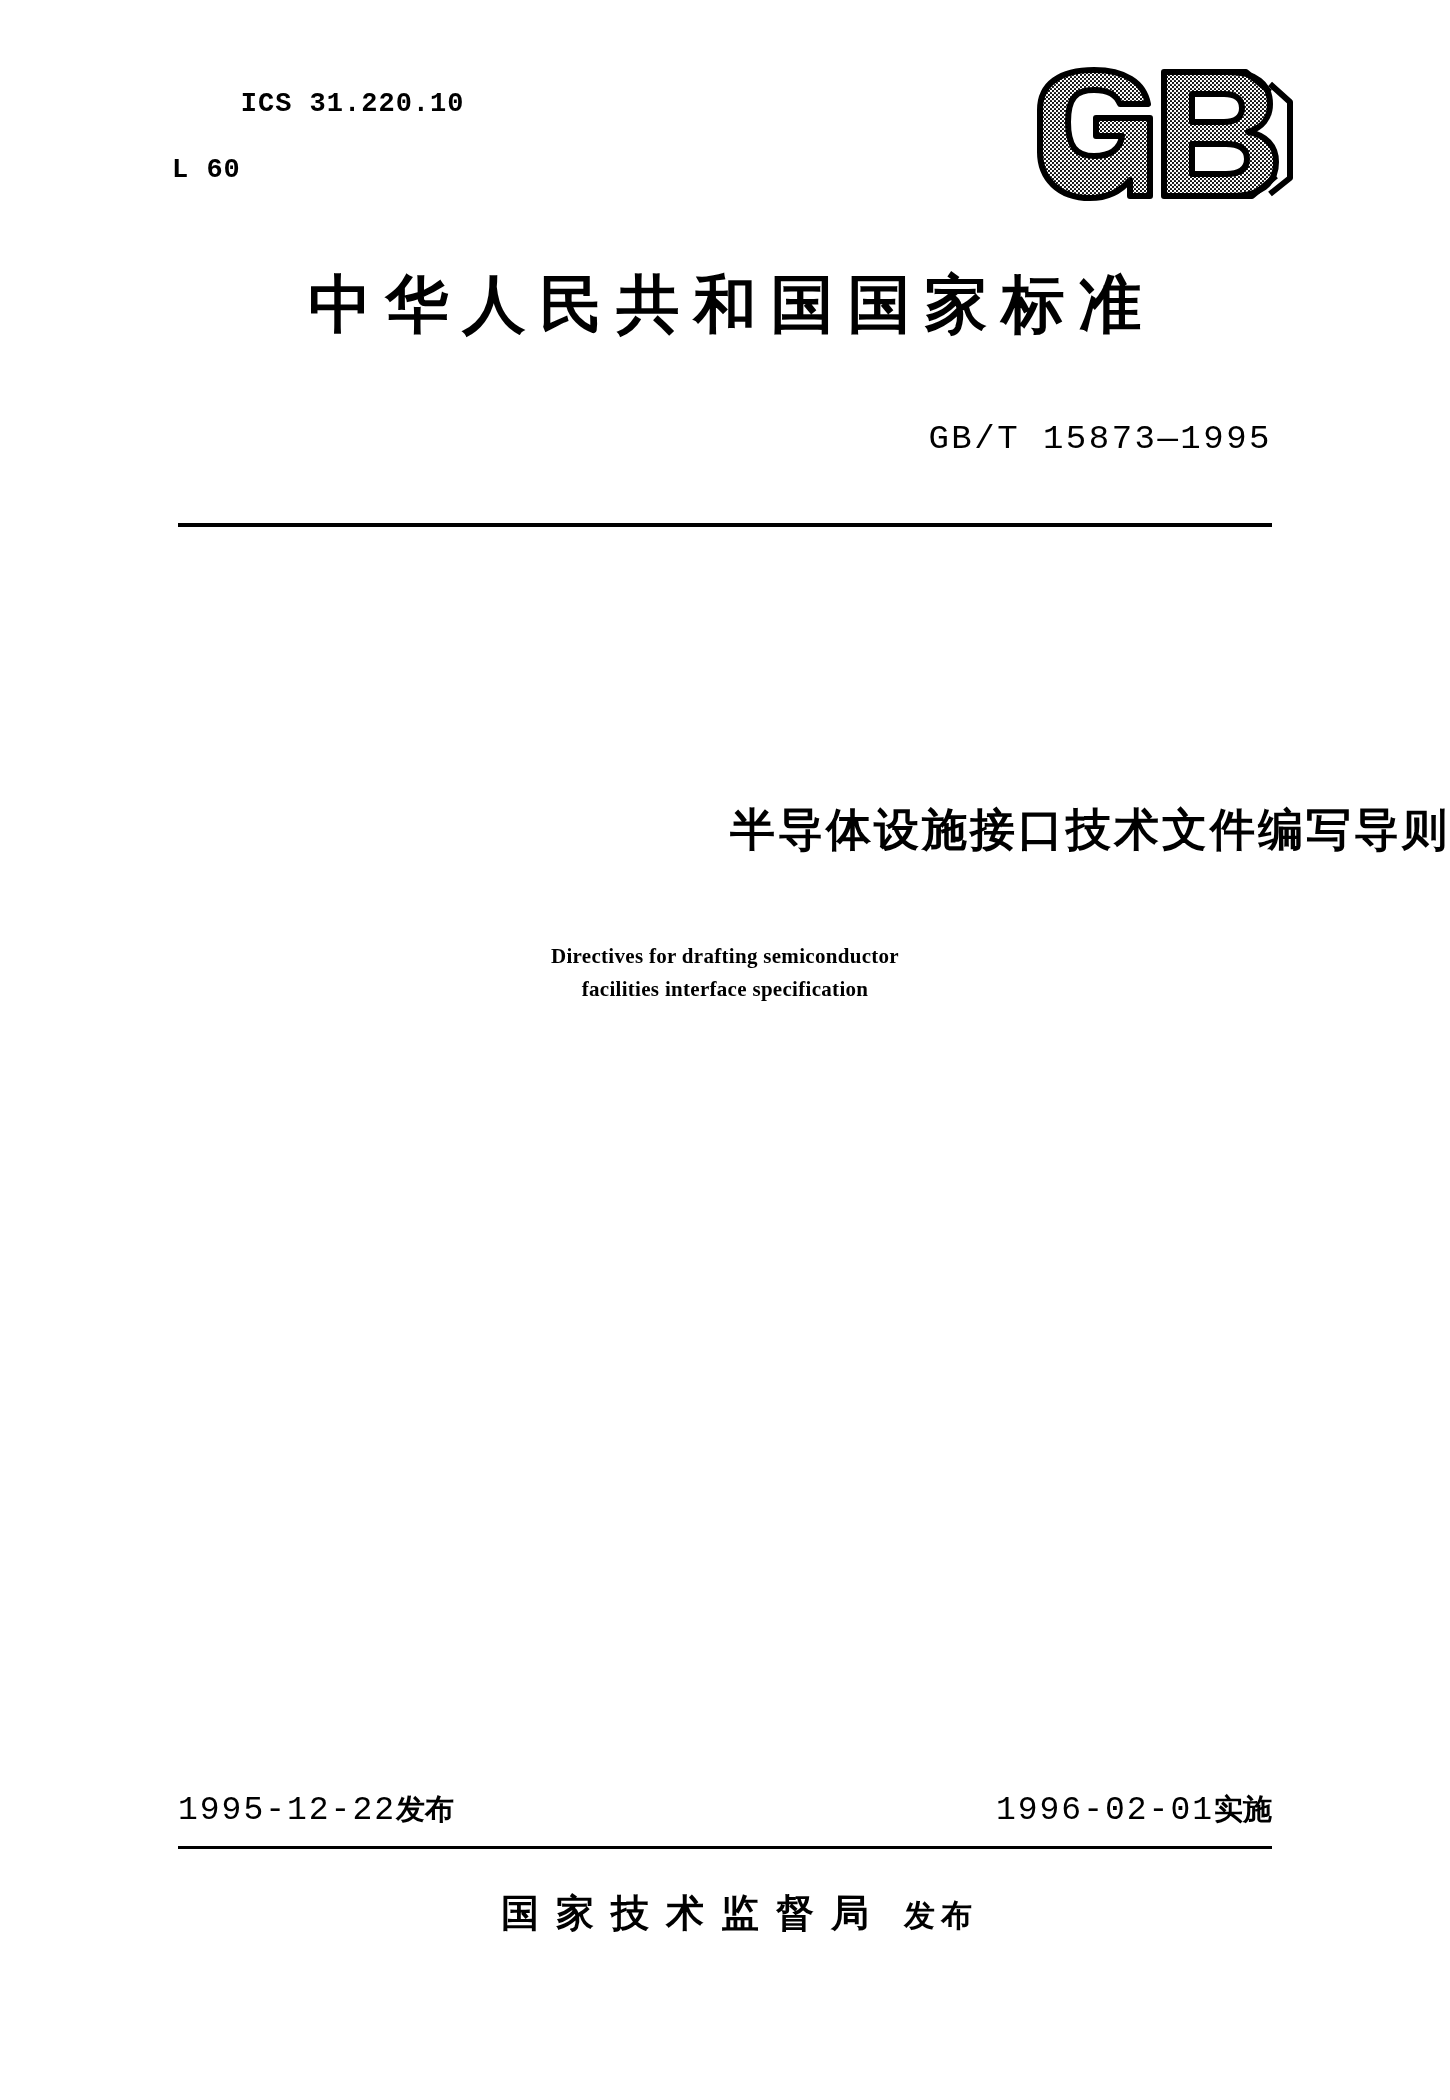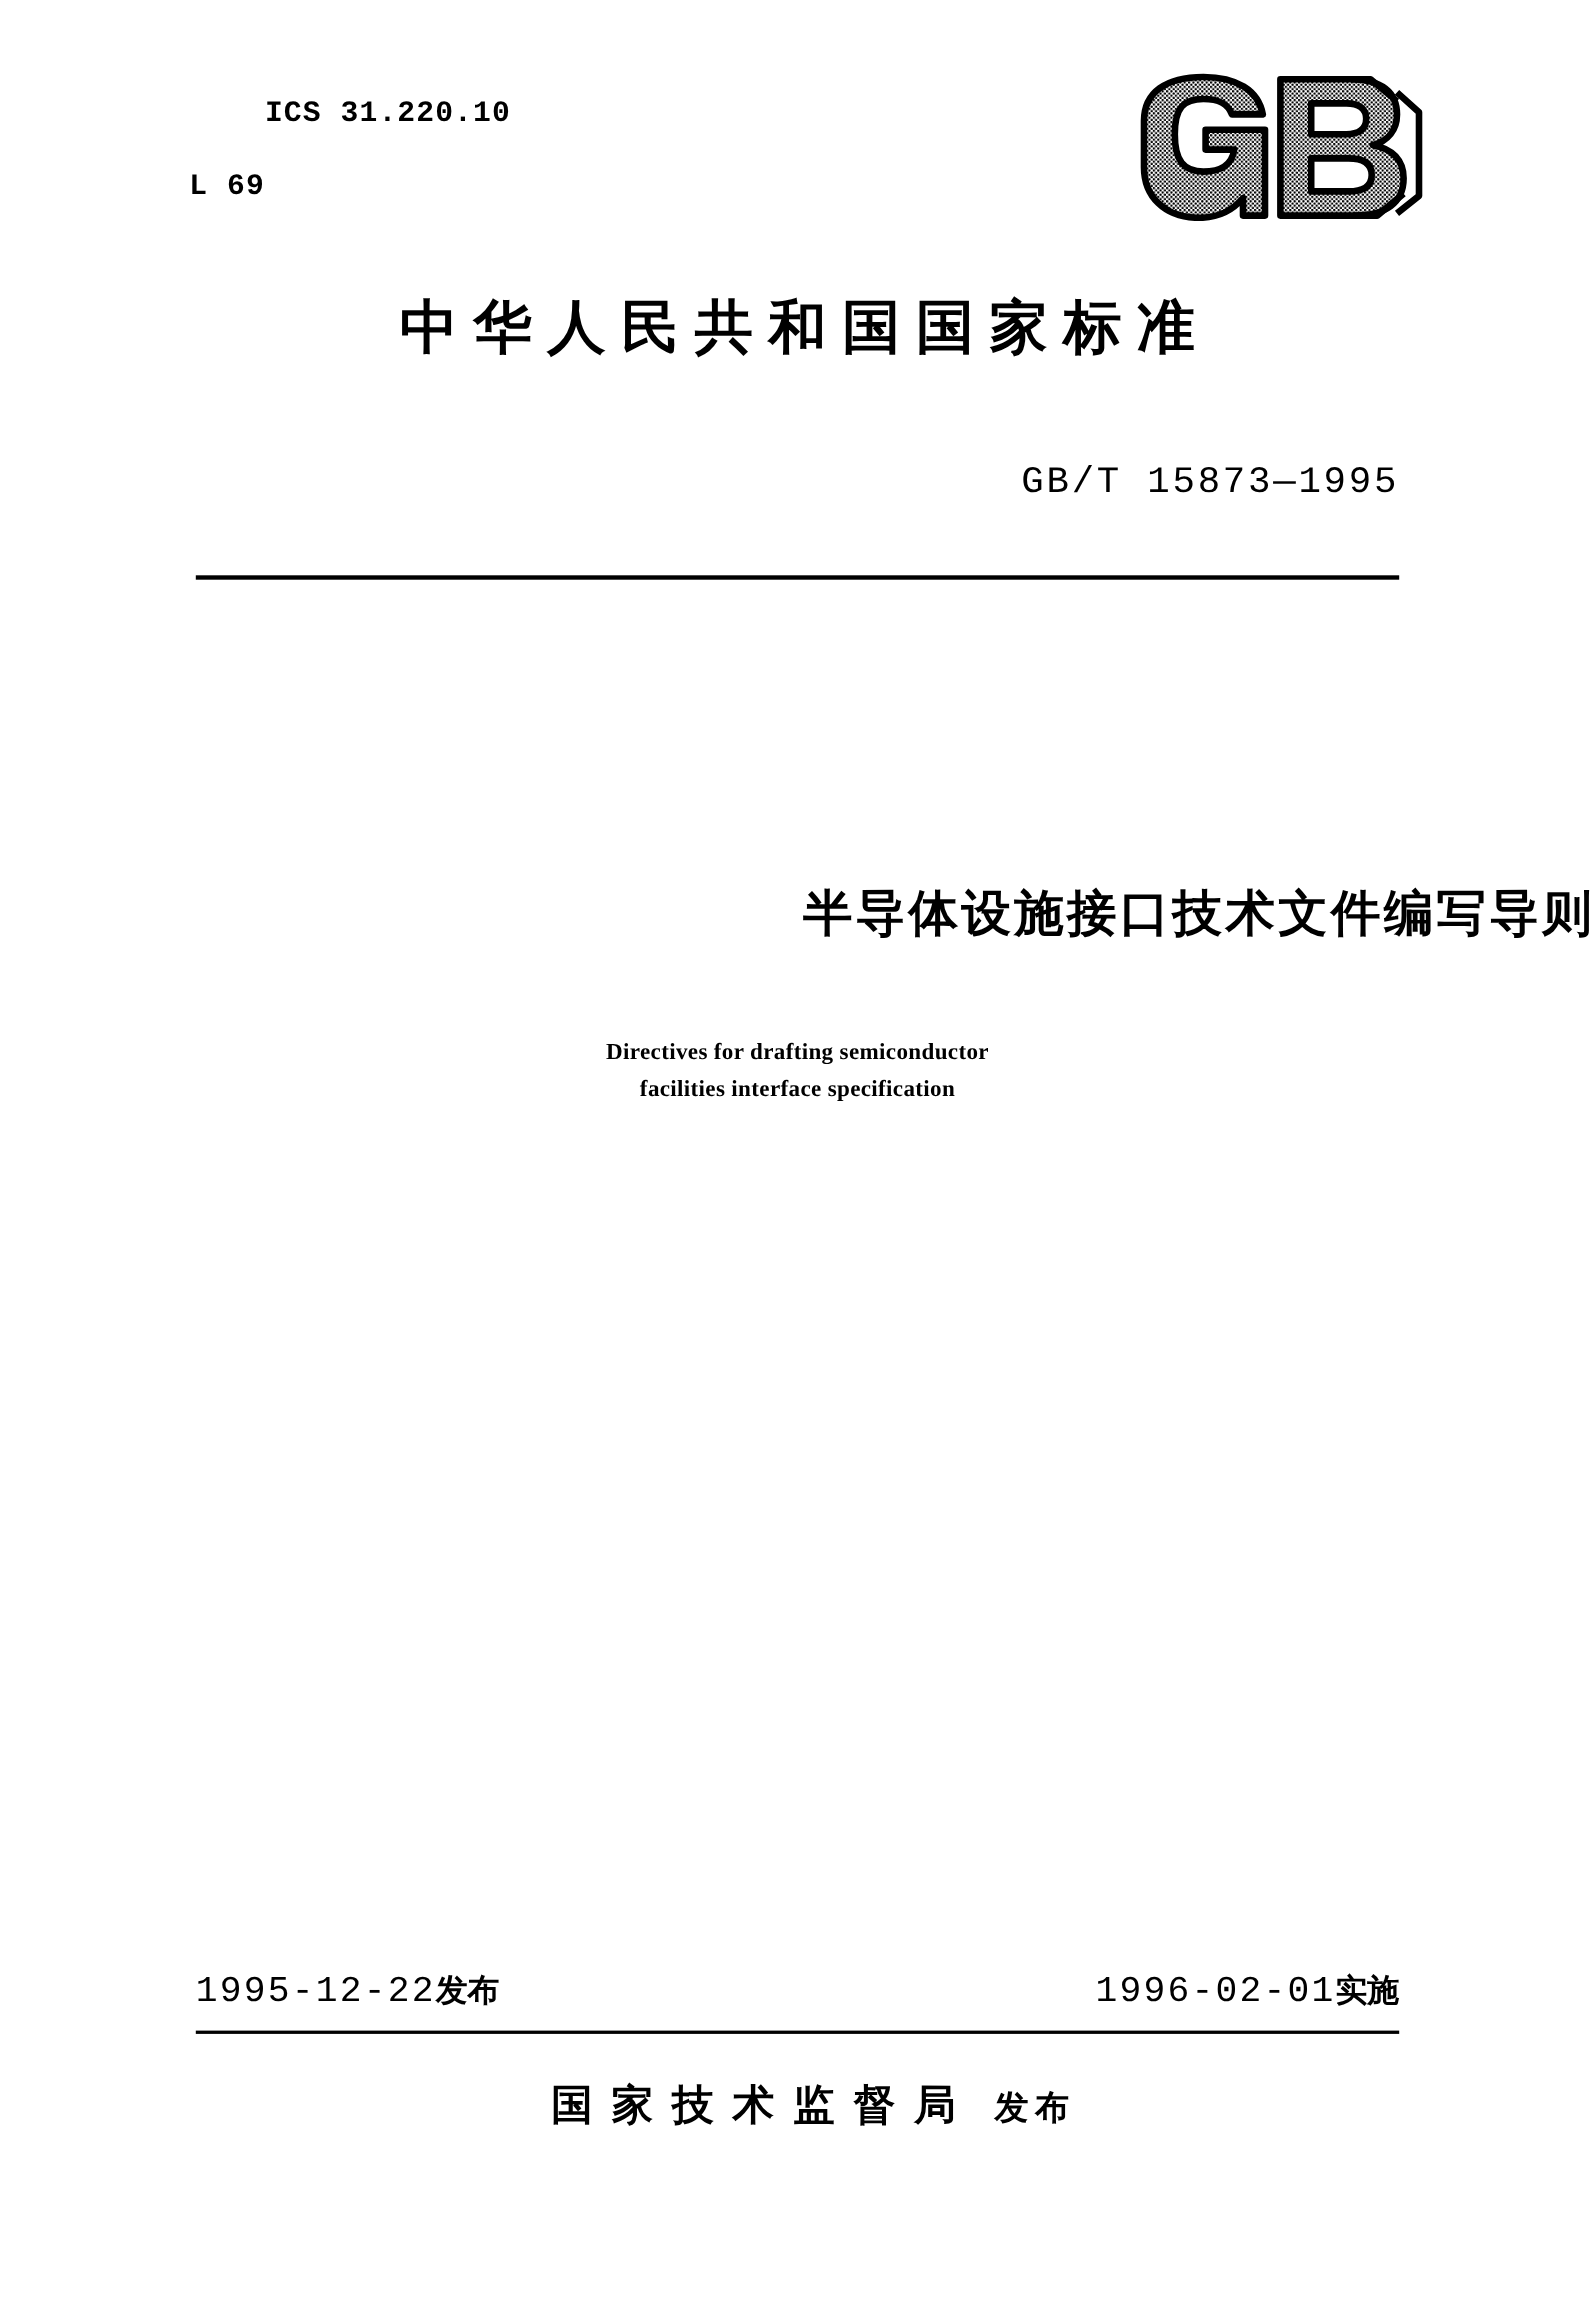--- a/index.html
+++ b/index.html
@@ -46,21 +46,21 @@
 
   
   .cn-standard-title {
     position: absolute;
     left: 0;
     right: 0;
     top: 262px;
     text-align: center;
     font-family: "DejaVu Sans", sans-serif;
     font-weight: bold;
-    font-size: 53px;
+    font-size: 63px;
     letter-spacing: 14px;
     text-indent: 14px;
     color: #000;
   }
 
   .std-number {
     position: absolute;
     right: 178px;
     top: 420px;
     font-family: "Liberation Mono", monospace;
@@ -153,21 +153,21 @@
     padding-left: 18px;
   }
 </style>
 </head>
 <body>
 
 <div class="page">
 
   <div class="ics-block">
     <span>ICS 31.220.10</span>
-    <span class="ics-line-2">L 69</span>
+    <span class="ics-line-2">L 60</span>
   </div>
 
   <div class="gb-logo">
     <svg viewBox="0 0 270 135" width="270" height="135" aria-hidden="true">
       <defs>
         <pattern id="hatch" width="4" height="4" patternUnits="userSpaceOnUse">
           <rect width="4" height="4" fill="#ffffff"></rect>
           <circle cx="1" cy="1" r="1.1" fill="#000000"></circle>
           <circle cx="3" cy="3" r="1.1" fill="#000000"></circle>
         </pattern>

